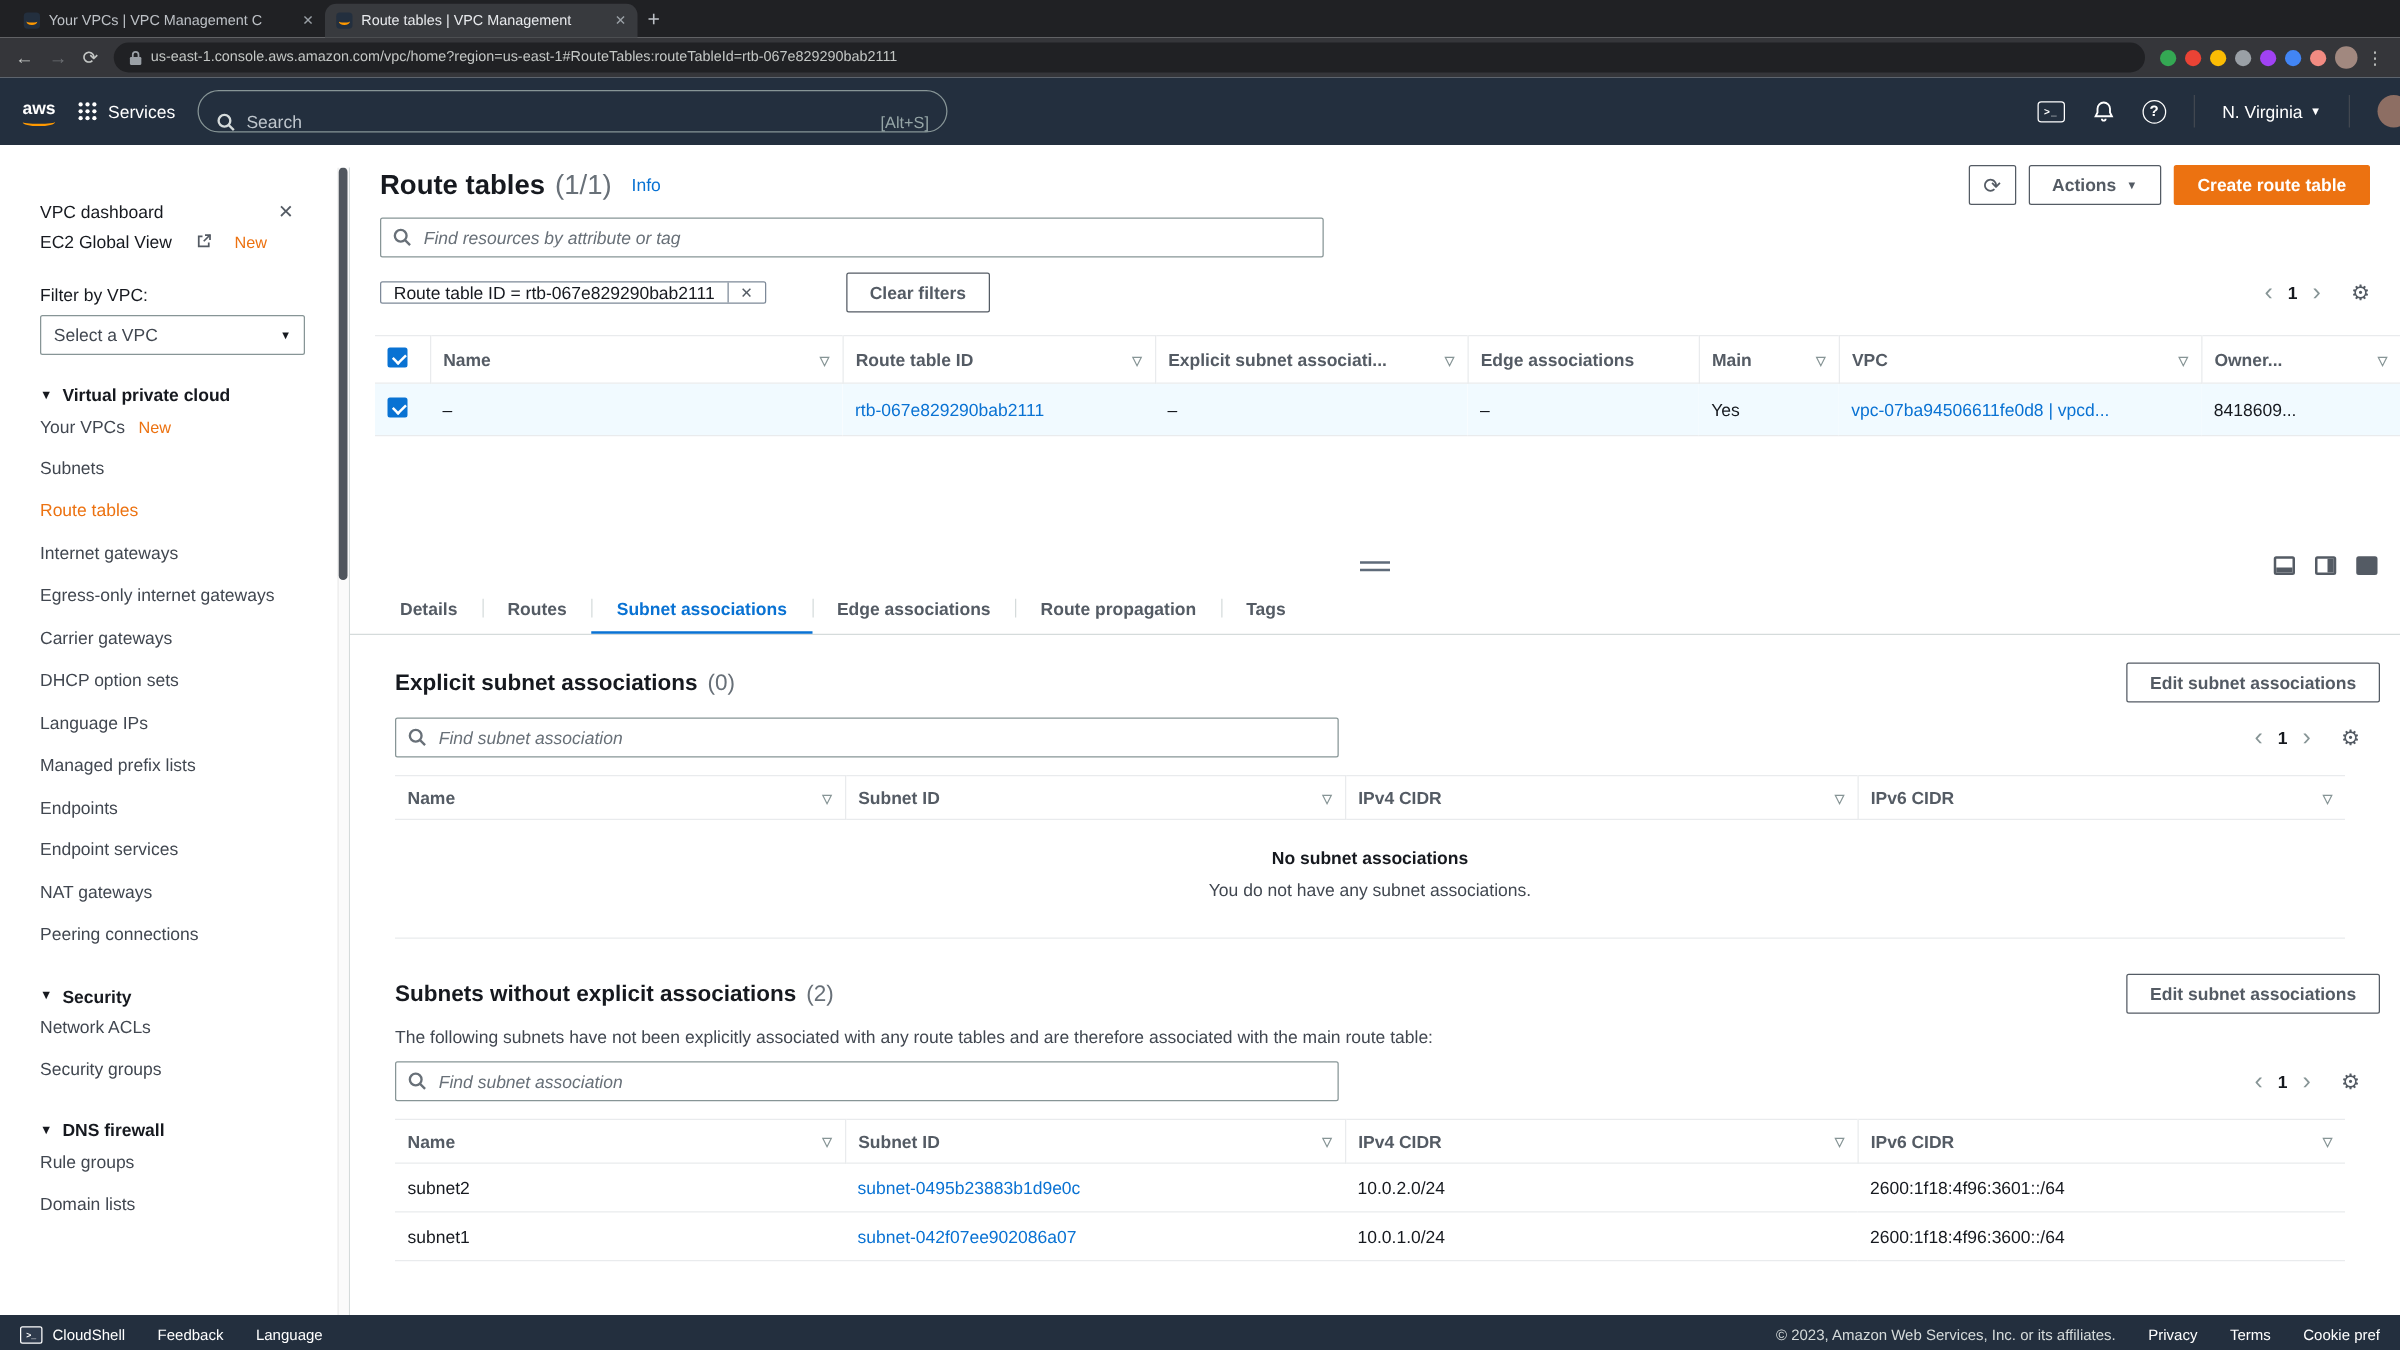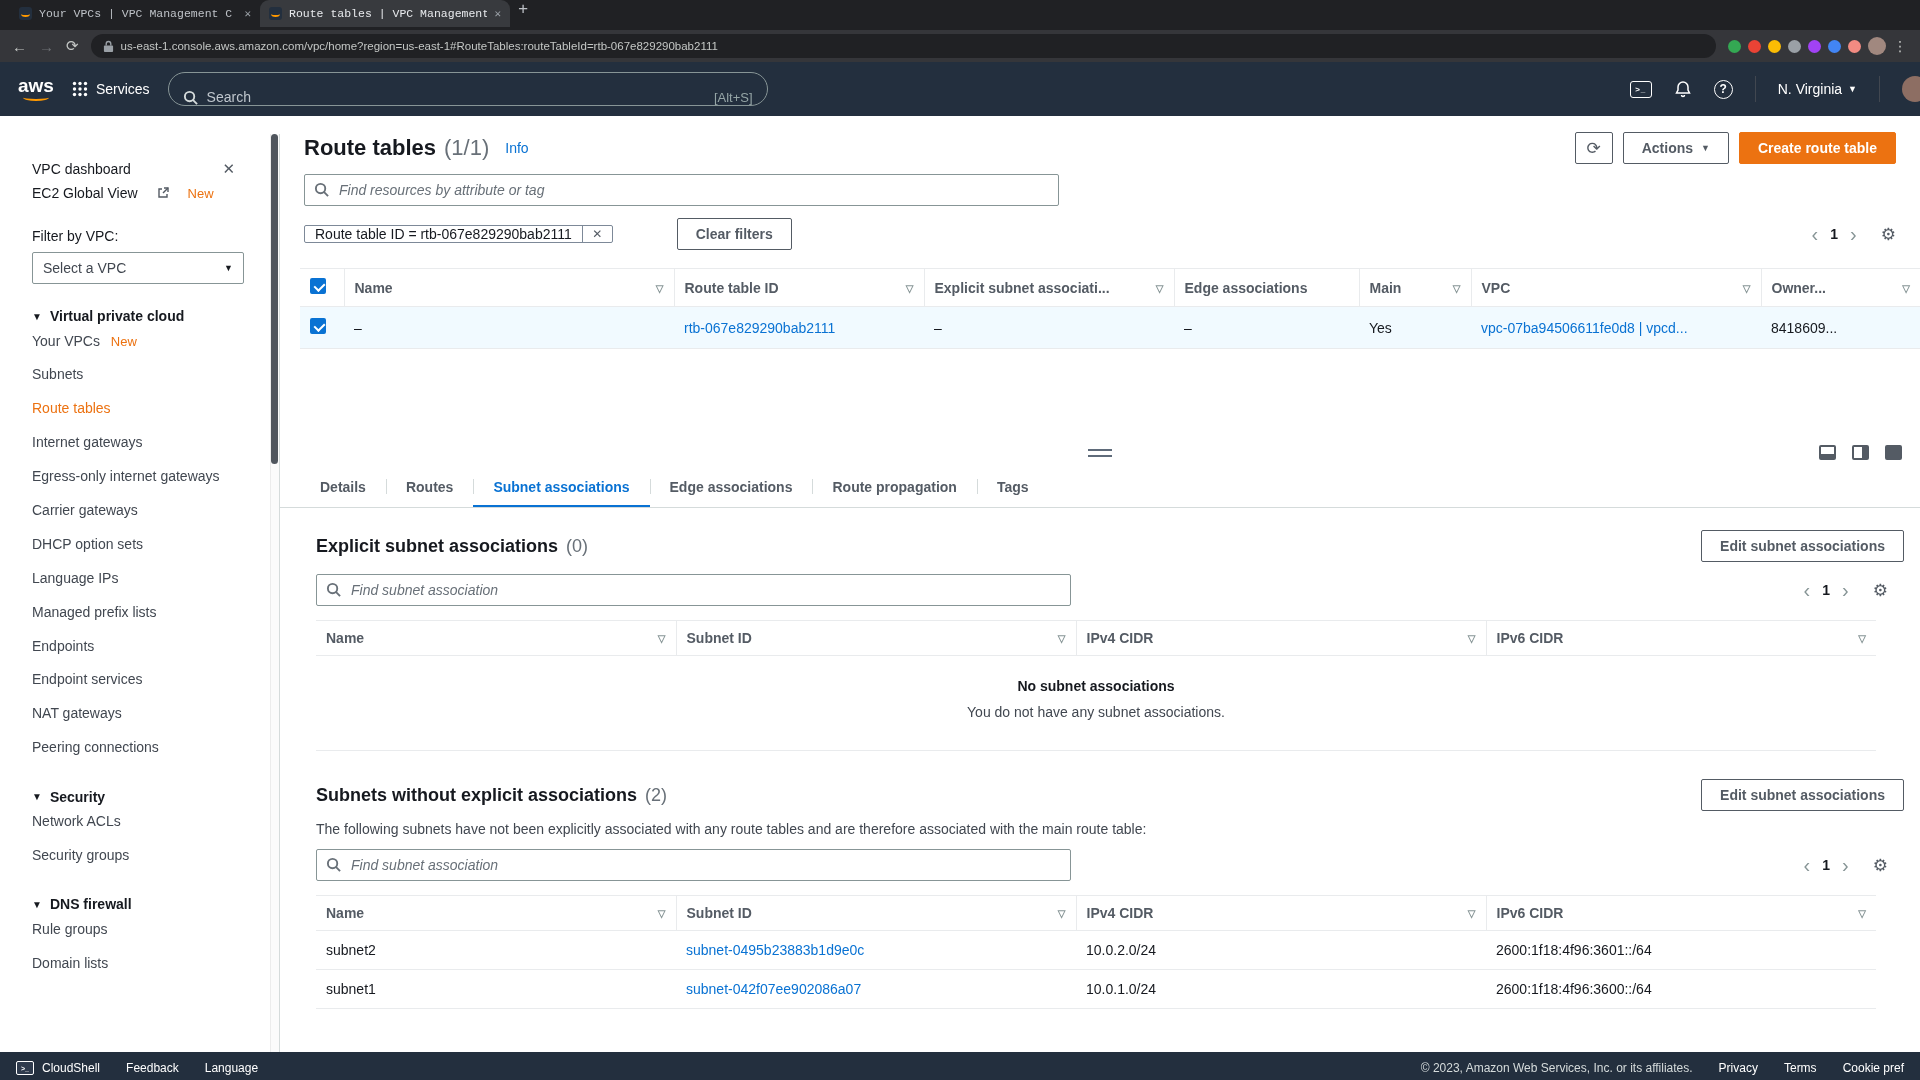--- a/index.html
+++ b/index.html
@@ -1,21 +1,21 @@
 <!DOCTYPE html>
 <html><head>
 <meta charset="utf-8">
 <style>
   * { margin:0; padding:0; box-sizing:border-box; }
   html,body { width:1920px; height:1080px; overflow:hidden; background:#fff;
     font-family:"Liberation Sans", sans-serif; font-size:14px; color:#16191f; }
   .clickable { cursor:pointer; }
 
   
-  .tabstrip { height:30px; background:#202124; display:flex; padding-left:10px;font-family:Liberation Mono, monospace; }
+  .tabstrip { height:30px; background:#202124; display:flex; align-items:flex-end; padding-left:10px; }
   .tab { width:250px; height:27px; display:flex; align-items:center; gap:7px; padding:0 9px;
     color:#bdc1c6; font-size:11.5px; border-radius:9px 9px 0 0; }
   .tab.active { background:#383a3e; color:#e8eaed; }
   .tab-title { flex:1; white-space:nowrap; overflow:hidden; }
   .tab-close { font-size:11px; color:#9aa0a6; }
   .favicon { width:13px; height:13px; border-radius:3px; background:#232f3e; position:relative; flex:0 0 auto; }
   .favicon::after { content:""; position:absolute; left:2px; right:2px; bottom:3px; height:4px;
     border-bottom:2px solid #ff9900; border-radius:0 0 50% 50%; }
   .newtab { color:#bdc1c6; font-size:17px; margin:0 0 4px 8px; }
   .urlbar { height:32px; background:#35363a; display:flex; align-items:center; padding:0 12px; gap:12px; }
@@ -25,21 +25,21 @@
     gap:7px; padding:0 12px; overflow:hidden; }
   .url-text { color:#c4c7c5; font-size:11.5px; white-space:nowrap; }
   .ext-cluster { display:flex; align-items:center; gap:7px; }
   .ext-dot { width:13px; height:13px; border-radius:50%; }
   .avatar { width:18px; height:18px; border-radius:50%; background:#a1887f; }
   .menu-dots { color:#c4c7c5; font-size:14px; letter-spacing:1px; }
 
   
   .awsnav { height:54px; background:#232f3e; display:flex; align-items:center; padding:0 18px; gap:18px; color:#fff; }
   .aws-logo { display:flex; flex-direction:column; align-items:center; }
-  .aws-word { font-weight:700; font-size:19px; line-height:16px; }
+  .aws-word { font-weight:700; font-size:14px; line-height:16px; }
   .aws-smile { width:26px; height:7px; border-bottom:2.5px solid #ff9900; border-radius:0 0 55% 55%; }
   .nav-services { display:flex; align-items:center; gap:8px; font-size:14px; }
   .nav-search { flex:0 1 600px; height:34px; border:1px solid #879596; border-radius:18px; background:#232f3e;
     display:flex; align-items:flex-end; padding:0 14px; gap:9px; }
   .nav-search input { flex:1; background:transparent; border:none; outline:none; color:#fff; font-size:14px; font-family:inherit; }
   .nav-search input::placeholder { color:#bfc6cd; }
   .nav-shortcut { color:#95a5a6; font-size:13px; }
   .nav-right { margin-left:auto; display:flex; align-items:center; gap:22px; }
   .nav-div { width:1px; height:26px; background:#414750; }
   .help-ico { width:19px; height:19px; border:1.6px solid #fff; border-radius:50%; display:inline-flex;

